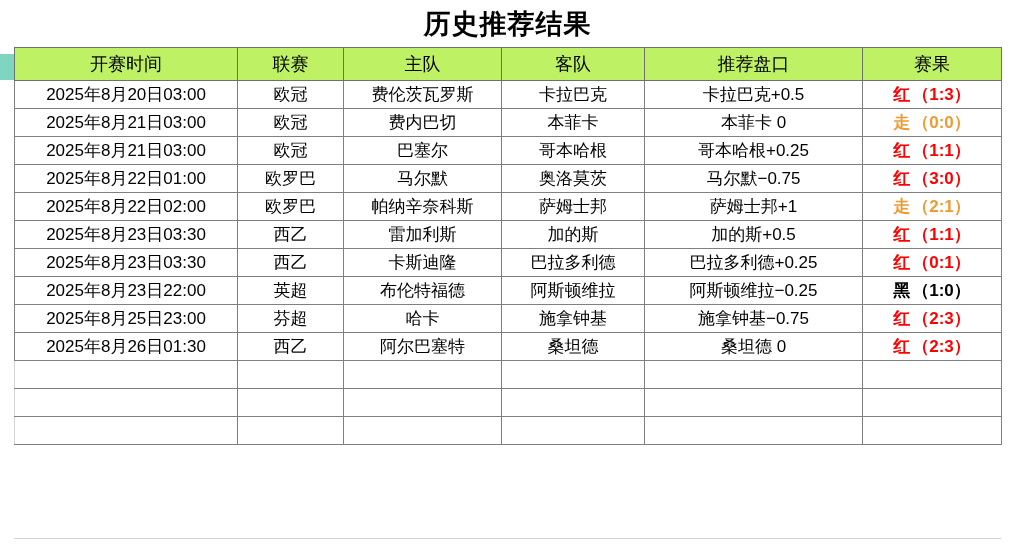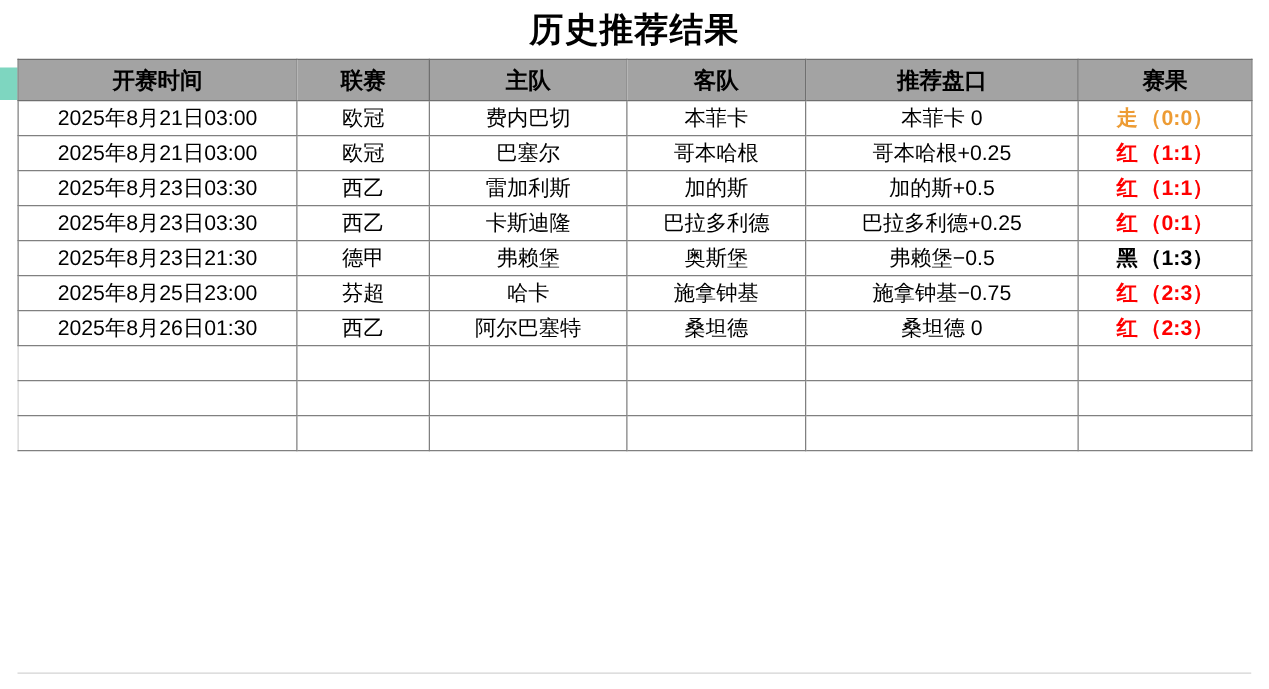--- a/index.html
+++ b/index.html
@@ -42,22 +42,22 @@
     border: 1px solid #808080;
     font-size: 17px;
     color: #000000;
     text-align: center;
     height: 27px;
     padding: 0;
     white-space: nowrap;
     overflow: hidden;
   }
   table.sheet thead th {
-    background: #a3a3a3;
-    font-weight: bold;
+    background: #bef264;
+    font-weight: normal;
     font-size: 18px;
     height: 32px;
     border: 1px solid #6f6f6f;
   }
   col.c-time  { width: 223px; }
   col.c-league{ width: 106px; }
   col.c-home  { width: 158px; }
   col.c-away  { width: 143px; }
   col.c-odds  { width: 218px; }
   col.c-result{ width: 139px; }
@@ -122,58 +122,82 @@
           <th>开赛时间</th>
           <th>联赛</th>
           <th>主队</th>
           <th>客队</th>
           <th>推荐盘口</th>
           <th>赛果</th>
         </tr>
       </thead>
       <tbody id="tbody">
           <tr>
+            <td>2025年8月20日03:00</td>
+            <td>欧冠</td>
+            <td>费伦茨瓦罗斯</td>
+            <td>卡拉巴克</td>
+            <td>卡拉巴克+0.5</td>
+            <td><span class="res res-red"><span class="lbl">红</span><span>（1:3）</span></span></td>
+          </tr>
+          <tr>
             <td>2025年8月21日03:00</td>
             <td>欧冠</td>
             <td>费内巴切</td>
             <td>本菲卡</td>
             <td>本菲卡 0</td>
             <td><span class="res res-amber"><span class="lbl">走</span><span>（0:0）</span></span></td>
           </tr>
           <tr>
             <td>2025年8月21日03:00</td>
             <td>欧冠</td>
             <td>巴塞尔</td>
             <td>哥本哈根</td>
             <td>哥本哈根+0.25</td>
             <td><span class="res res-red"><span class="lbl">红</span><span>（1:1）</span></span></td>
           </tr>
           <tr>
+            <td>2025年8月22日01:00</td>
+            <td>欧罗巴</td>
+            <td>马尔默</td>
+            <td>奥洛莫茨</td>
+            <td>马尔默−0.75</td>
+            <td><span class="res res-red"><span class="lbl">红</span><span>（3:0）</span></span></td>
+          </tr>
+          <tr>
+            <td>2025年8月22日02:00</td>
+            <td>欧罗巴</td>
+            <td>帕纳辛奈科斯</td>
+            <td>萨姆士邦</td>
+            <td>萨姆士邦+1</td>
+            <td><span class="res res-amber"><span class="lbl">走</span><span>（2:1）</span></span></td>
+          </tr>
+          <tr>
             <td>2025年8月23日03:30</td>
             <td>西乙</td>
             <td>雷加利斯</td>
             <td>加的斯</td>
             <td>加的斯+0.5</td>
             <td><span class="res res-red"><span class="lbl">红</span><span>（1:1）</span></span></td>
           </tr>
           <tr>
             <td>2025年8月23日03:30</td>
             <td>西乙</td>
             <td>卡斯迪隆</td>
             <td>巴拉多利德</td>
             <td>巴拉多利德+0.25</td>
             <td><span class="res res-red"><span class="lbl">红</span><span>（0:1）</span></span></td>
           </tr>
           <tr>
-            <td>2025年8月23日21:30</td>
-            <td>德甲</td>
-            <td>弗赖堡</td>
-            <td>奥斯堡</td>
-            <td>弗赖堡−0.5</td>
-            <td><span class="res res-black"><span class="lbl">黑</span><span>（1:3）</span></span></td>
+            <td>2025年8月23日22:00</td>
+            <td>英超</td>
+            <td>布伦特福德</td>
+            <td>阿斯顿维拉</td>
+            <td>阿斯顿维拉−0.25</td>
+            <td><span class="res res-black"><span class="lbl">黑</span><span>（1:0）</span></span></td>
           </tr>
           <tr>
             <td>2025年8月25日23:00</td>
             <td>芬超</td>
             <td>哈卡</td>
             <td>施拿钟基</td>
             <td>施拿钟基−0.75</td>
             <td><span class="res res-red"><span class="lbl">红</span><span>（2:3）</span></span></td>
           </tr>
           <tr>

